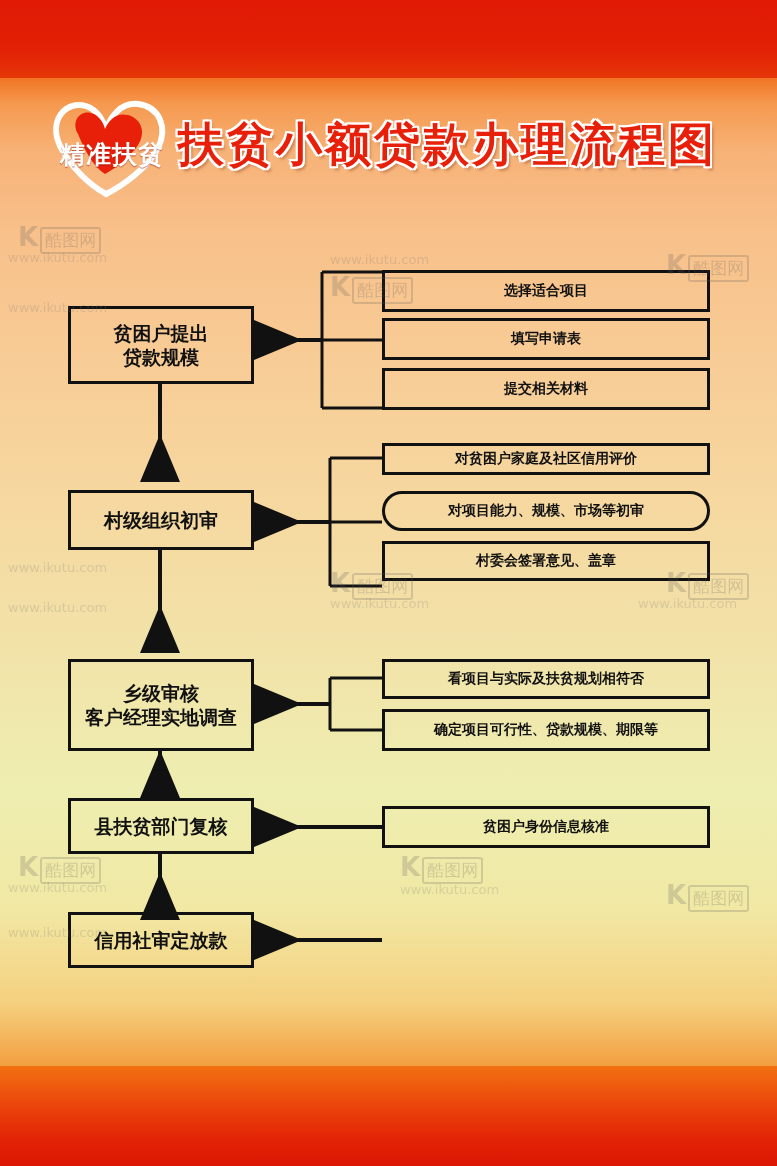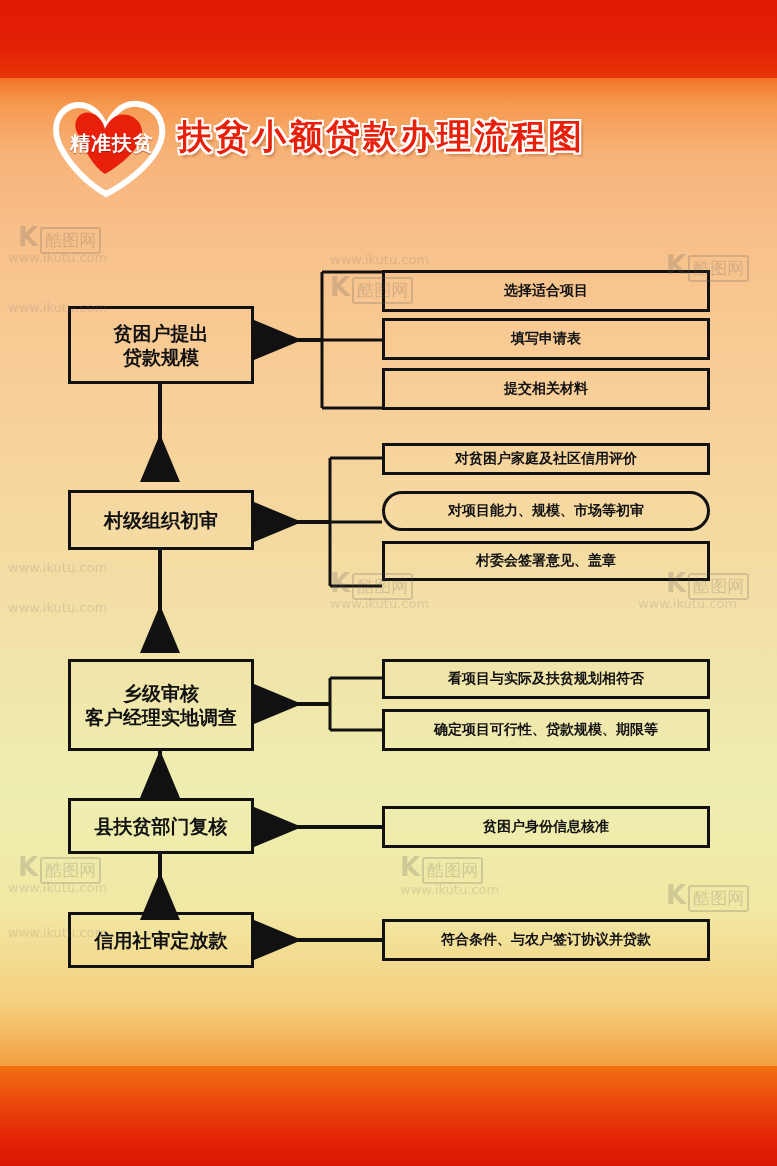--- a/index.html
+++ b/index.html
@@ -28,28 +28,28 @@
 
   
   .header{
     position:absolute;left:0;top:88px;width:777px;height:115px;
   }
   .logo{
     position:absolute;left:36px;top:6px;width:148px;height:104px;
   }
   .logo svg{display:block;}
   .logo-text{
-    position:absolute;left:24px;top:36px;width:104px;text-align:center;
-    color:#ffffff;font-size:20px;font-weight:bold;letter-spacing:1px;
+    position:absolute;left:24px;top:44px;width:104px;text-align:center;
+    color:#ffffff;font-size:25px;font-weight:bold;letter-spacing:1px;
     font-family:"DejaVu Sans",sans-serif;
     text-shadow:0 1px 1px rgba(120,0,0,.5);
   }
   .title{
     position:absolute;left:178px;top:26px;
-    font-size:34px;font-weight:bold;letter-spacing:3px;
+    font-size:46px;font-weight:bold;letter-spacing:3px;
     color:#e8200a;
     font-family:"DejaVu Sans",sans-serif;
     text-shadow:
       2px 0 0 #ffffff, -2px 0 0 #ffffff, 0 2px 0 #ffffff, 0 -2px 0 #ffffff,
       2px 2px 0 #ffffff, -2px 2px 0 #ffffff, 2px -2px 0 #ffffff, -2px -2px 0 #ffffff,
       3px 4px 3px rgba(110,30,0,.35);
   }
 
   
   .chart{position:absolute;left:0;top:0;width:777px;height:1166px;}
@@ -168,21 +168,20 @@
       <div>客户经理实地调查</div>
     </div>
   </div>
   <div class="box detail" style="left:382px;top:659px;width:328px;height:40px;">看项目与实际及扶贫规划相符否</div>
   <div class="box detail" style="left:382px;top:709px;width:328px;height:42px;">确定项目可行性、贷款规模、期限等</div>
 
   <div class="box main" style="left:68px;top:798px;width:186px;height:56px;">县扶贫部门复核</div>
   <div class="box detail" style="left:382px;top:806px;width:328px;height:42px;">贫困户身份信息核准</div>
 
   <div class="box main" style="left:68px;top:912px;width:186px;height:56px;">信用社审定放款</div>
-  <div class="box detail" style="left:382px;top:919px;width:328px;height:42px;">符合条件、与农户签订协议并贷款</div>
 </div>
 
 <div class="wm" style="left:8px;top:250px;">www.ikutu.com</div>
 <div class="wm" style="left:8px;top:300px;">www.ikutu.com</div>
 <div class="wm" style="left:8px;top:560px;">www.ikutu.com</div>
 <div class="wm" style="left:8px;top:600px;">www.ikutu.com</div>
 <div class="wm" style="left:8px;top:880px;">www.ikutu.com</div>
 <div class="wm" style="left:8px;top:925px;">www.ikutu.com</div>
 <div class="wm" style="left:330px;top:252px;">www.ikutu.com</div>
 <div class="wm" style="left:330px;top:596px;">www.ikutu.com</div>

